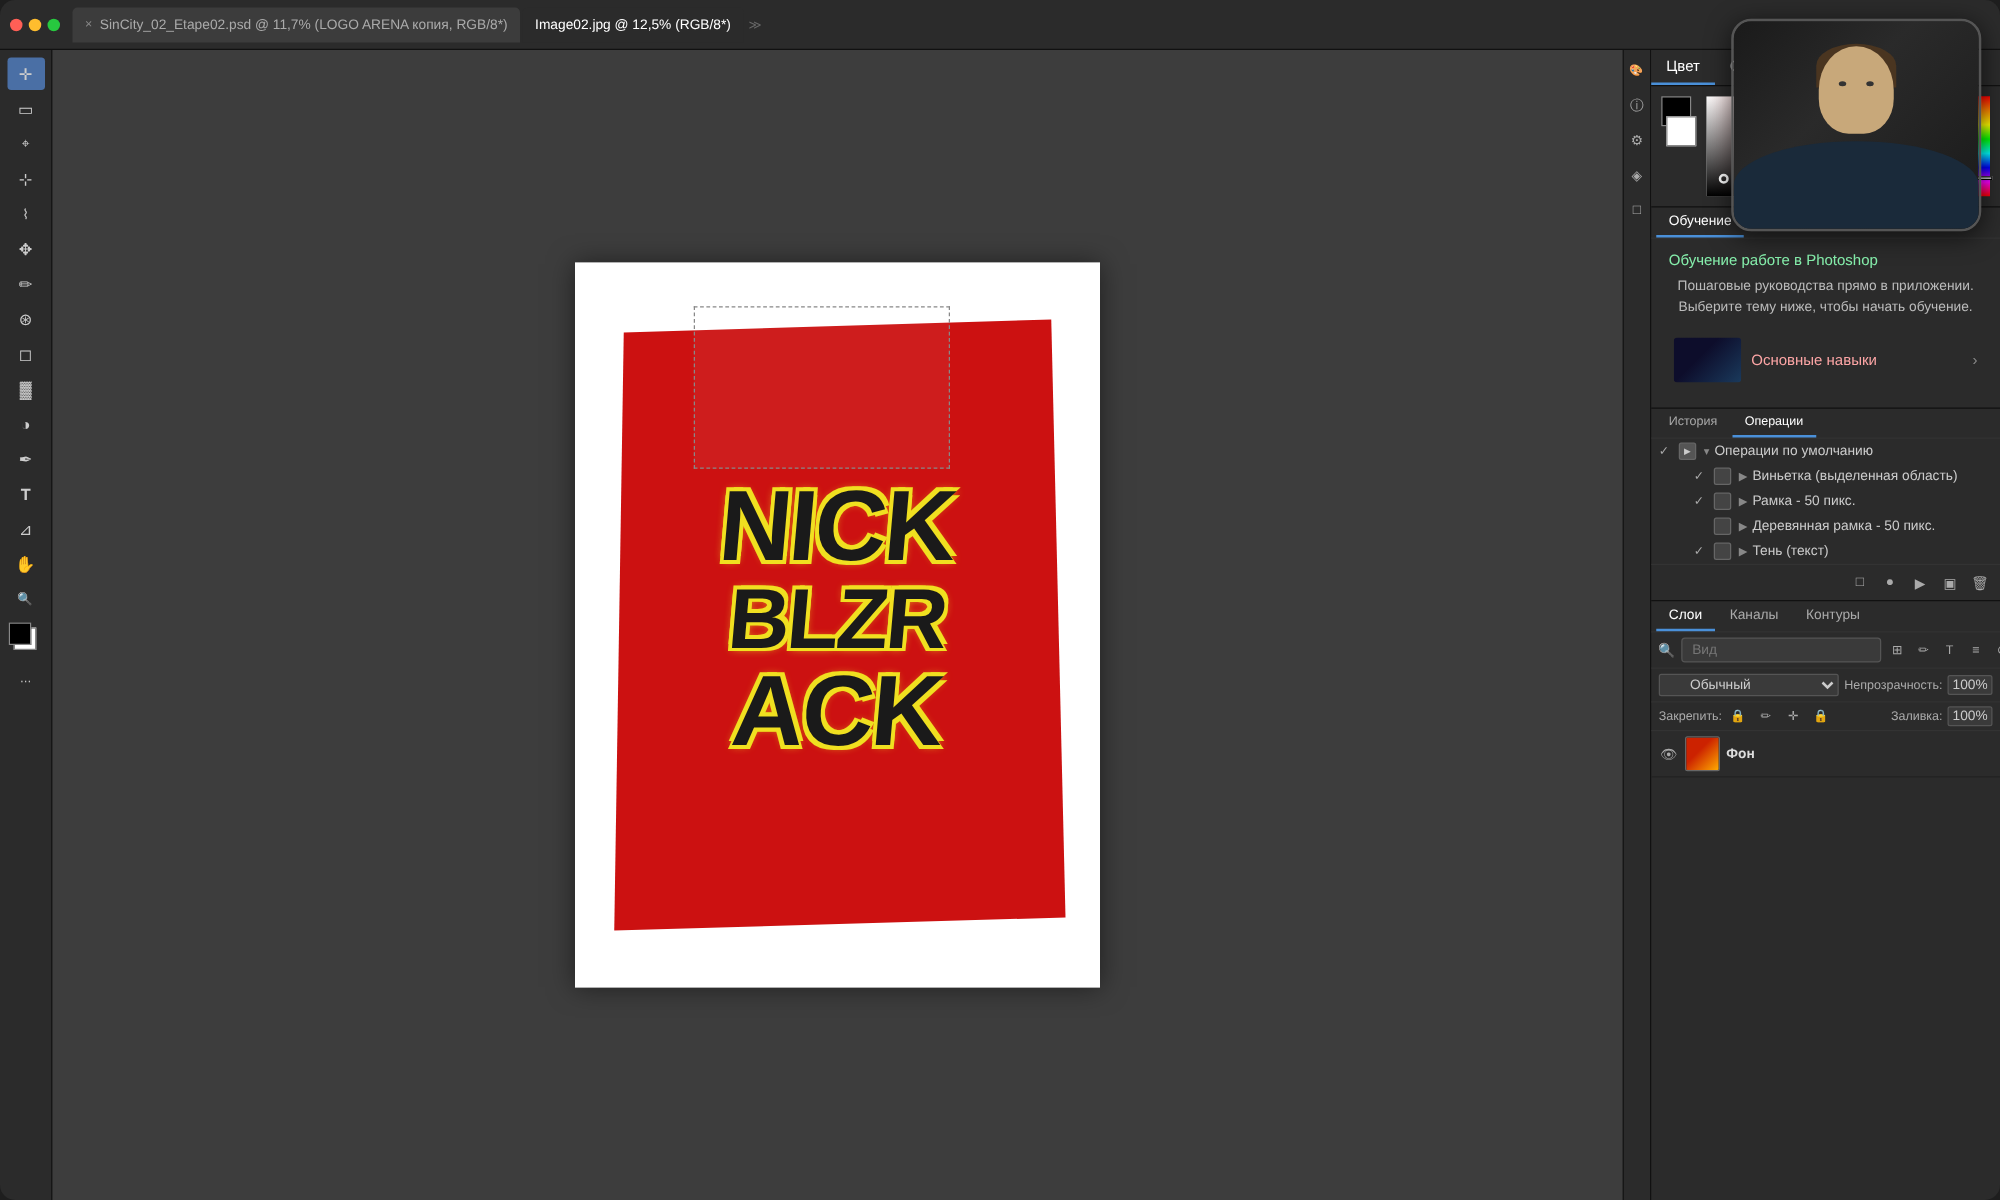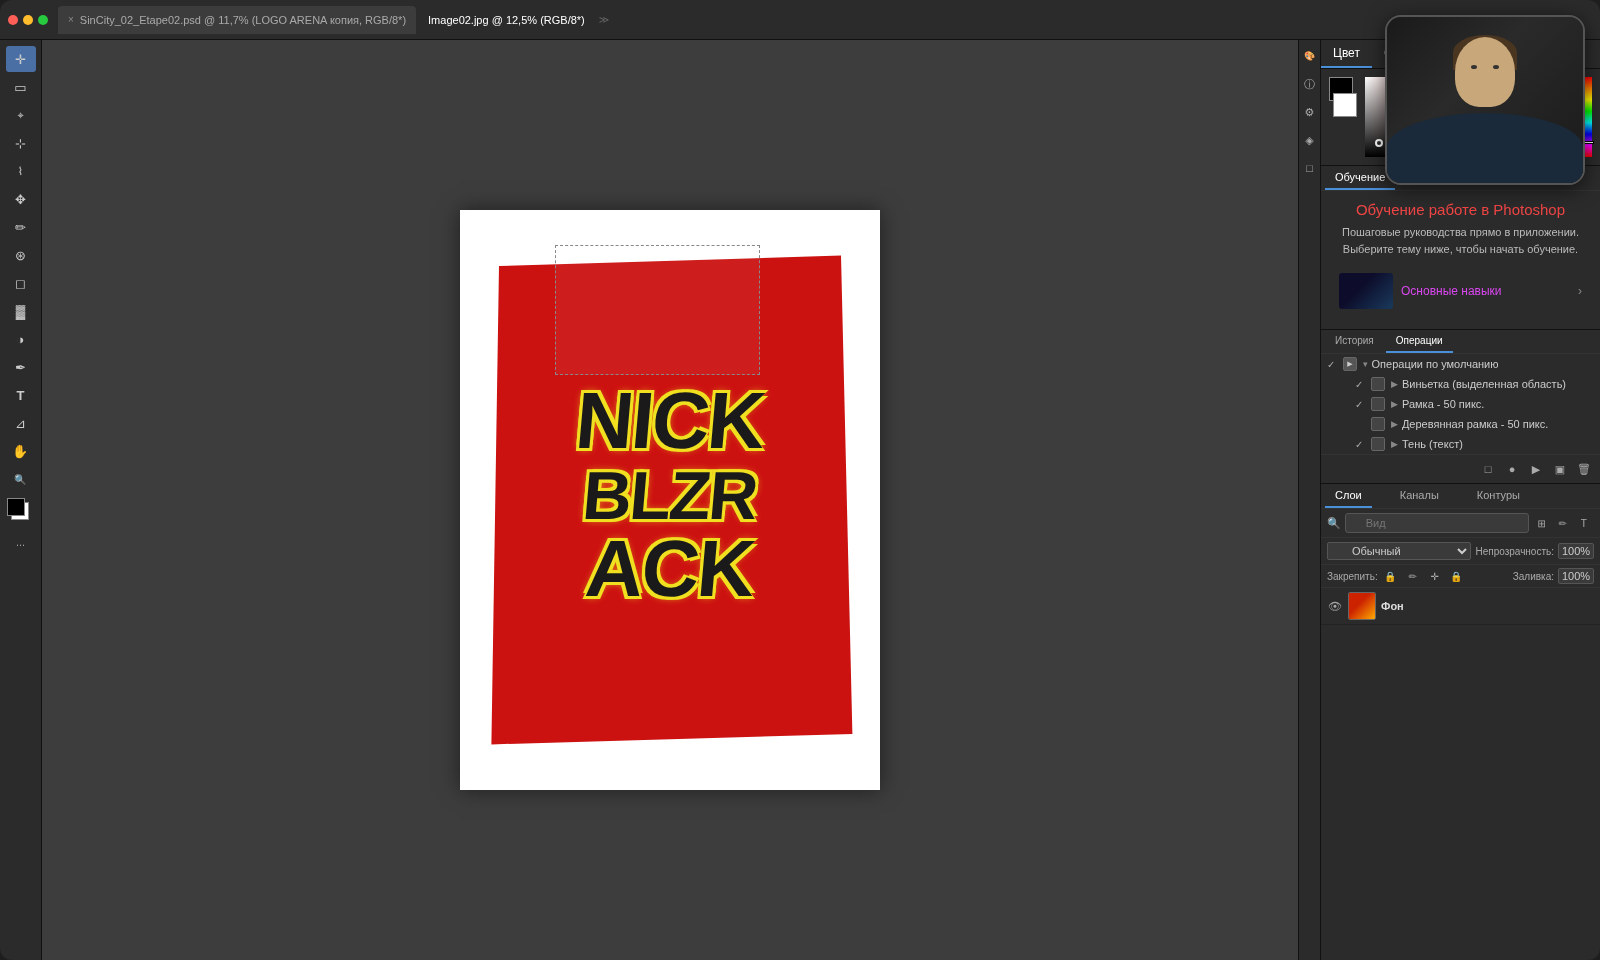--- a/index.html
+++ b/index.html
@@ -281,24 +281,23 @@
       border-bottom: 2px solid transparent;
     }
     .learn-tab.active {
       color: #fff;
       border-bottom: 2px solid #4a90d9;
     }
     .learn-content {
       padding: 10px 14px;
     }
     .learn-title {
-      font-size: 15px;
-      color: #ef4444;
+      font-size: 12px;
+      color: #86efac;
       margin-bottom: 6px;
-      text-align: center;
     }
     .learn-desc {
       font-size: 11px;
       color: #bbb;
       text-align: center;
       line-height: 1.5;
       margin-bottom: 10px;
     }
     .learn-skill-item {
       display: flex;
@@ -321,21 +320,21 @@
       height: 100%;
       background: linear-gradient(135deg, #0d0d2b 40%, #1a3a5c 100%);
       display: flex;
       align-items: center;
       justify-content: center;
       font-size: 9px;
       color: #557;
     }
     .learn-skill-label {
       font-size: 12px;
-      color: #d946ef;
+      color: #fca5a5;
       flex: 1;
     }
     .learn-skill-arrow {
       color: #888;
       font-size: 12px;
     }
 
     
     #actions-panel {
       border-bottom: 1px solid #111;
@@ -414,21 +413,21 @@
 
     
     #layers-panel {
       flex: 1;
       display: flex;
       flex-direction: column;
       min-height: 0;
     }
     .layers-tabs {
       display: flex;
-      gap: 18px;
+      gap: 2px;
       padding: 0 4px;
       border-bottom: 1px solid #333;
     }
     .layers-tab {
       padding: 5px 10px;
       font-size: 11px;
       color: #aaa;
       cursor: pointer;
       border-bottom: 2px solid transparent;
     }
@@ -446,21 +445,21 @@
     .search-icon-char {
       color: #888;
       font-size: 11px;
     }
     .layers-search {
       flex: 1;
       background: #3a3a3a;
       border: 1px solid #555;
       border-radius: 3px;
       height: 20px;
-      padding: 0 20px;
+      padding: 0 8px;
       color: #ccc;
       font-size: 11px;
     }
     .layers-search-tools {
       display: flex;
       gap: 3px;
     }
     .ls-btn {
       width: 18px; height: 18px;
       display: flex;

